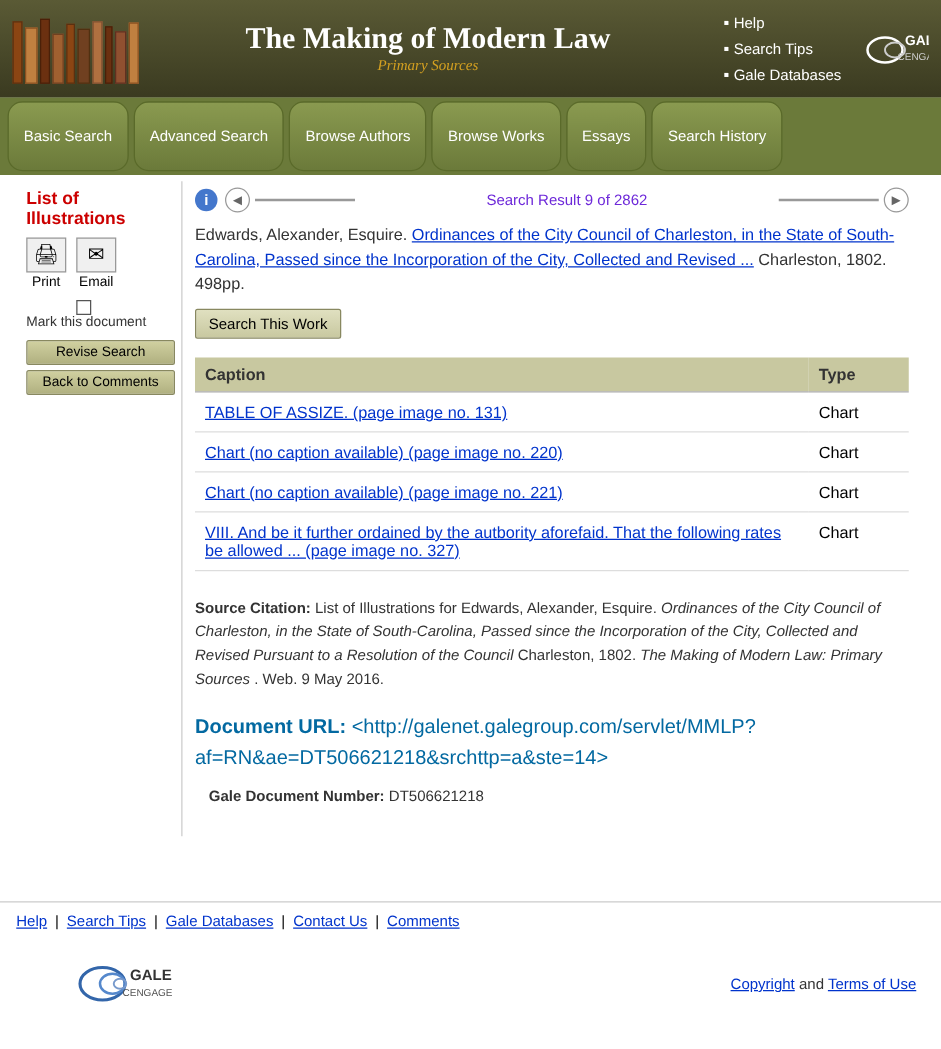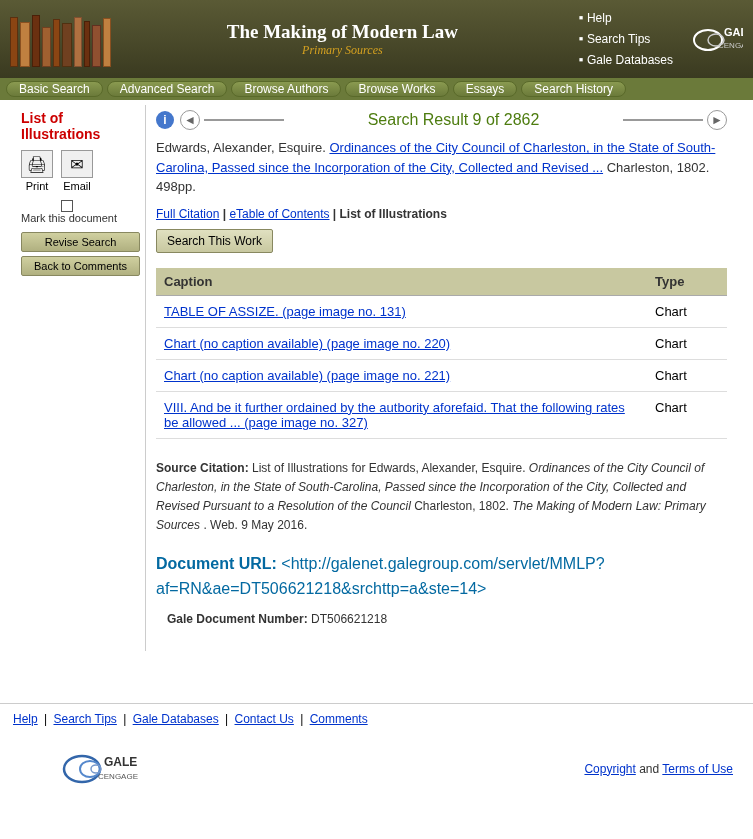--- a/index.html
+++ b/index.html
@@ -17,21 +17,21 @@
     #header-logo-area {
       flex: 0 0 auto;
       margin-right: 10px;
     }
     #header-title-area {
       flex: 1;
       text-align: center;
     }
     #header-title {
       color: #fff;
-      font-size: 19px;
+      font-size: 24px;
       font-family: Georgia, serif;
       font-weight: bold;
     }
     #header-subtitle {
       color: #d4a020;
       font-size: 12px;
       font-family: Georgia, serif;
       font-style: italic;
     }
     #header-links-area {
@@ -66,21 +66,21 @@
     
     #navbar {
       background: #6b7a3a;
       display: flex;
       padding: 2px 4px;
     }
     .nav-btn {
       background: linear-gradient(to bottom, #8a9a50, #6b7a3a);
       color: #fff;
       border: 1px solid #5a6a2a;
-      padding: 0 12px;
+      padding: 20px 12px;
       font-size: 12px;
       cursor: pointer;
       margin: 1px 2px;
       text-decoration: none;
       display: inline-block;
       border-radius: 12px;
     }
 
     
     #main-content {
@@ -202,22 +202,22 @@
       cursor: pointer;
       display: flex;
       align-items: center;
       justify-content: center;
       font-size: 12px;
       color: #666;
     }
     #search-result-text {
       flex: 1;
       text-align: center;
-      font-size: 16px;
-      color: #4d7c0f;
+      font-size: 12px;
+      color: #6d28d9;
     }
     .progress-bar-segment {
       display: inline-block;
       width: 80px;
       height: 2px;
       background: #999;
       vertical-align: middle;
       margin: 0 4px;
     }
 
@@ -450,27 +450,20 @@
     </div>
 
     
     <div id="doc-reference">
       <span>Edwards, Alexander, Esquire.</span>
       <a href="#">Ordinances of the City Council of Charleston, in the State of South-Carolina, Passed since the Incorporation of the City, Collected and Revised ...</a>
       <span>Charleston, 1802. 498pp.</span>
     </div>
 
     
-    <div id="breadcrumb-bar">
-      <a href="#">Full Citation</a>
-      <span> | </span>
-      <a href="#">eTable of Contents</a>
-      <span> | </span>
-      <span>List of Illustrations</span>
-    </div>
 
     
     <button id="search-work-btn">Search This Work</button>
 
     
     <table id="illustrations-table">
       <thead>
         <tr>
           <th>Caption</th>
           <th style="width:80px;">Type</th>

